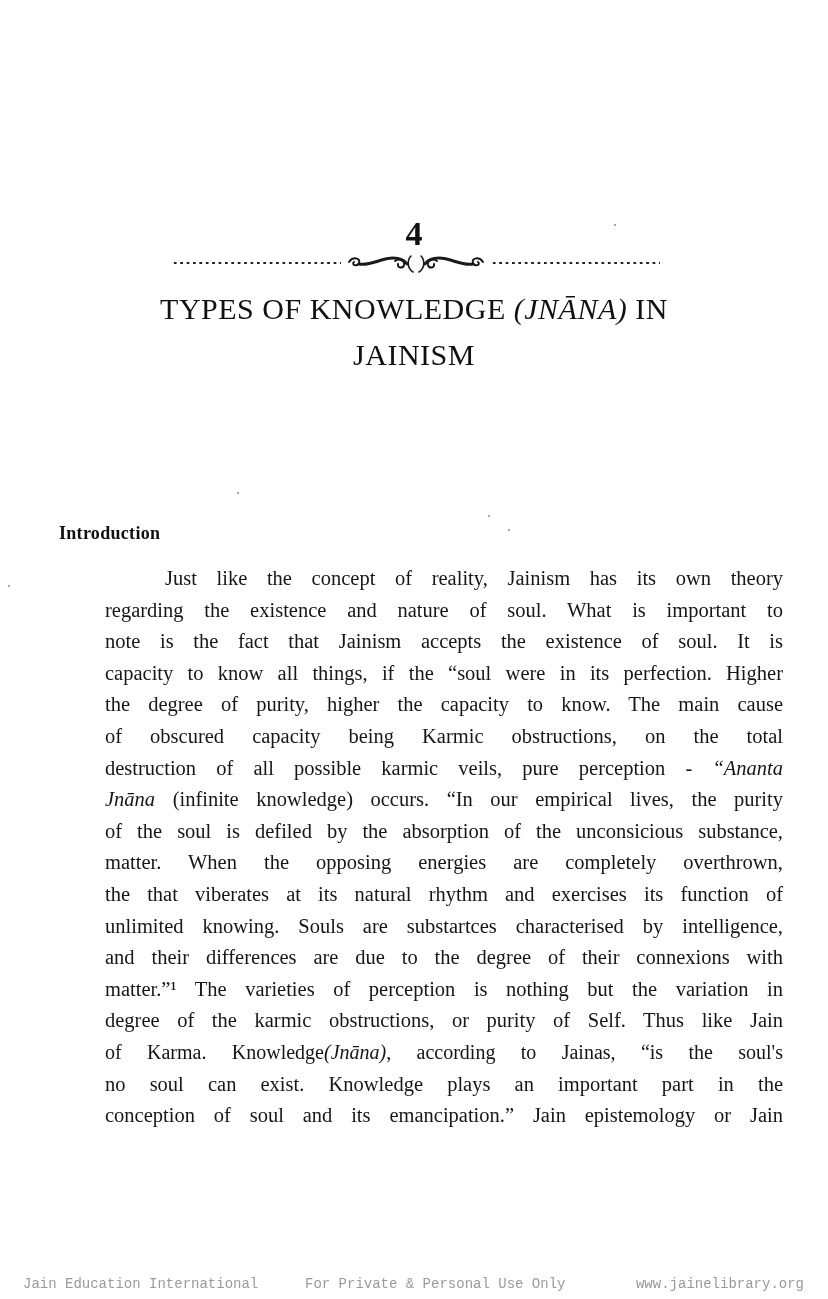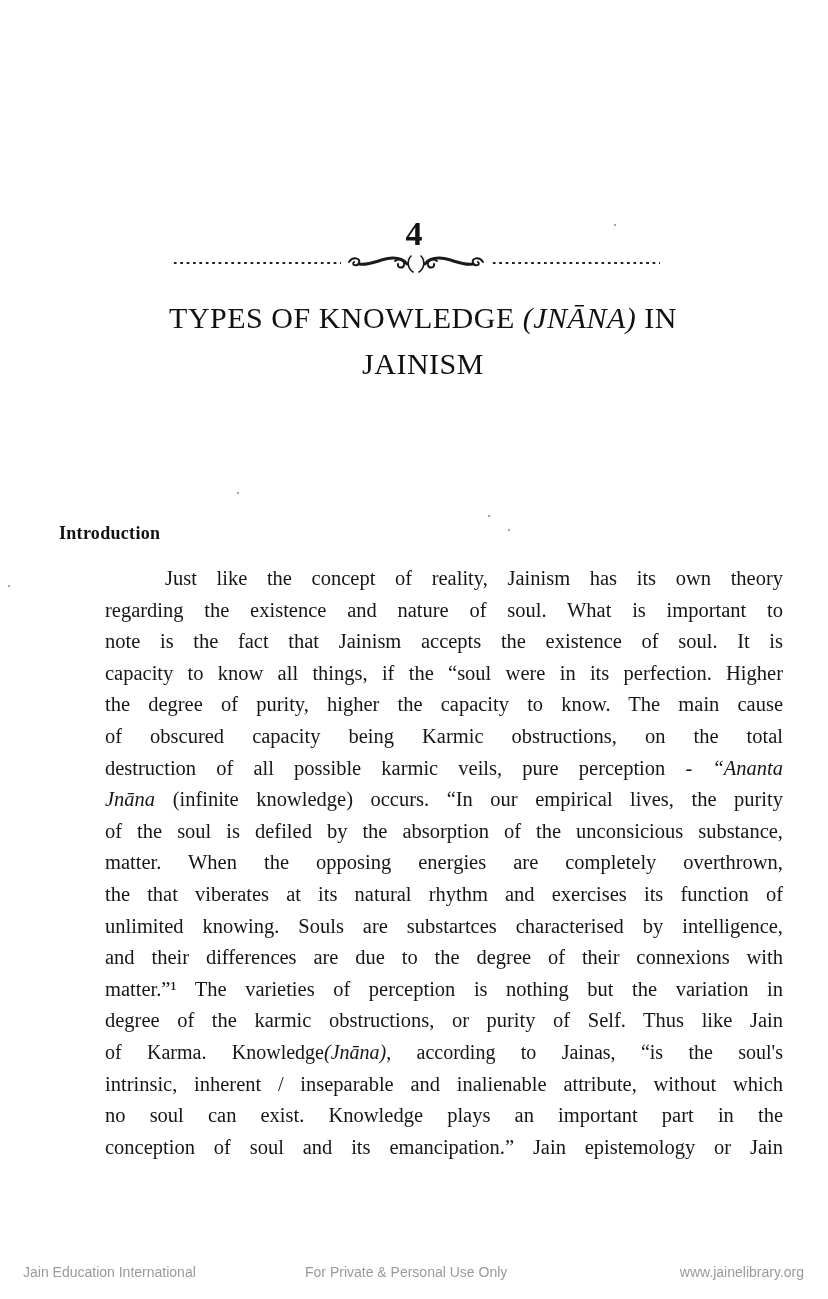--- a/index.html
+++ b/index.html
@@ -56,21 +56,21 @@
     position: absolute;
     left: 40px;
     width: 748px;
     top: 286px;
     text-align: center;
     font-size: 30px;
     line-height: 46px;
     font-weight: normal;
     letter-spacing: 0.5px;
     color: #111;
-    margin: 9px;
+    margin: 0;
   }
   .chapter-title .it {
     font-style: italic;
   }
   .section-heading {
     position: absolute;
     left: 59px;
     top: 523px;
     font-size: 18px;
     font-weight: bold;
@@ -109,22 +109,23 @@
     top: 1260px;
     left: 0;
     width: 828px;
     height: 18px;
     font-family: "Liberation Sans", "DejaVu Sans", sans-serif;
     font-size: 14px;
     color: #9a9a9a;
   }
   .footer span {
     position: absolute;
-    top: 4px;
+    top: 16px;
     white-space: nowrap;
+    font-family: Liberation Mono, monospace;
   }
   .footer .f-left { left: 23px; }
   .footer .f-center { left: 305px; }
   .footer .f-right { right: 24px; }
 </style>
 </head>
 <body>
 
 <div class="page">
 
@@ -172,21 +173,20 @@
       <div class="line"><span>destruction of all possible karmic veils, pure perception - </span><i>“Ananta</i></div>
       <div class="line"><i>Jnāna</i><span> (infinite knowledge) occurs. “In our empirical lives, the purity</span></div>
       <div class="line"><span>of the soul is defiled by the absorption of the unconsicious substance,</span></div>
       <div class="line"><span>matter. When the opposing energies are completely overthrown,</span></div>
       <div class="line"><span>the that viberates at its natural rhythm and exercises its function of</span></div>
       <div class="line"><span>unlimited knowing. Souls are substartces characterised by intelligence,</span></div>
       <div class="line"><span>and their differences are due to the degree of their connexions with</span></div>
       <div class="line"><span>matter.”¹ The varieties of perception is nothing but the variation in</span></div>
       <div class="line"><span>degree of the karmic obstructions, or purity of Self. Thus like Jain</span></div>
       <div class="line" style="font-size: 20px;"><span>of Karma. Knowledge</span><i>(Jnāna)</i><span>, according to Jainas, “is the soul's</span></div>
-      <div class="line"><span>intrinsic, inherent / inseparable and inalienable attribute, without which</span></div>
       <div class="line"><span>no soul can exist. Knowledge plays an important part in the</span></div>
       <div class="line"><span>conception of soul and its emancipation.” Jain epistemology or Jain</span></div>
     </div>
 
   <div class="footer">
     <span class="f-left">Jain Education International</span>
     <span class="f-center">For Private &amp; Personal Use Only</span>
     <span class="f-right">www.jainelibrary.org</span>
   </div>
 </div>

